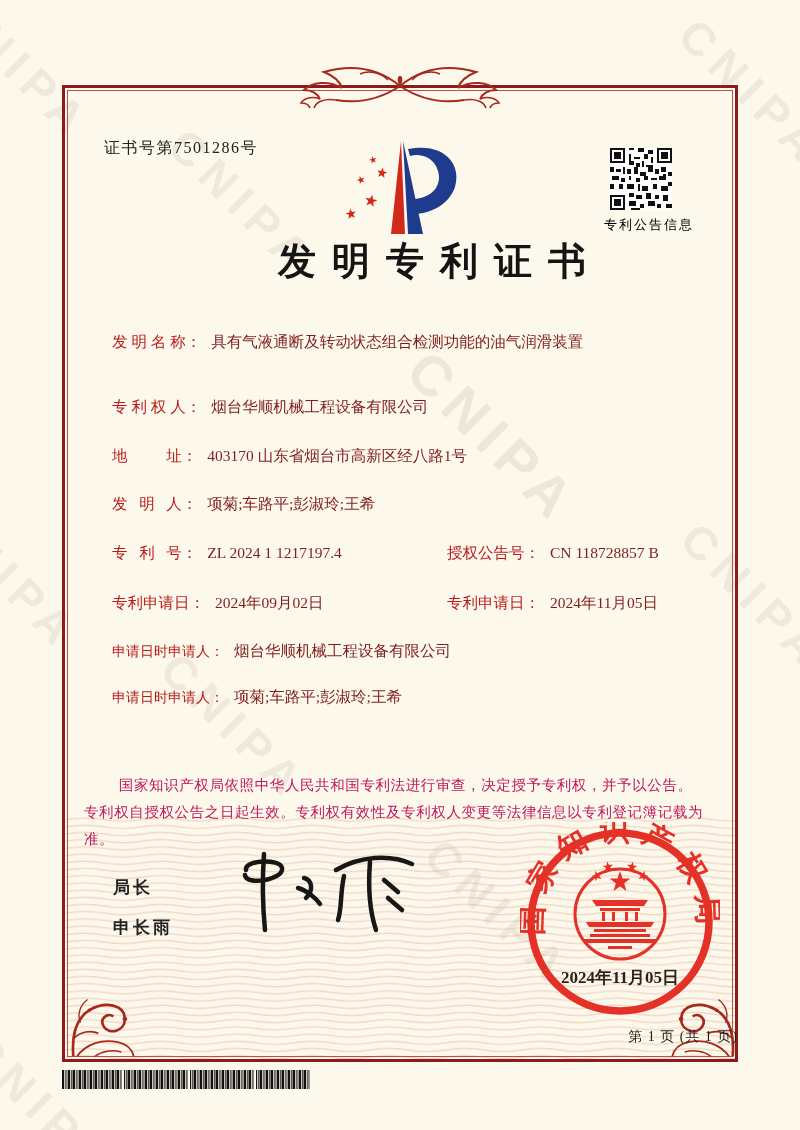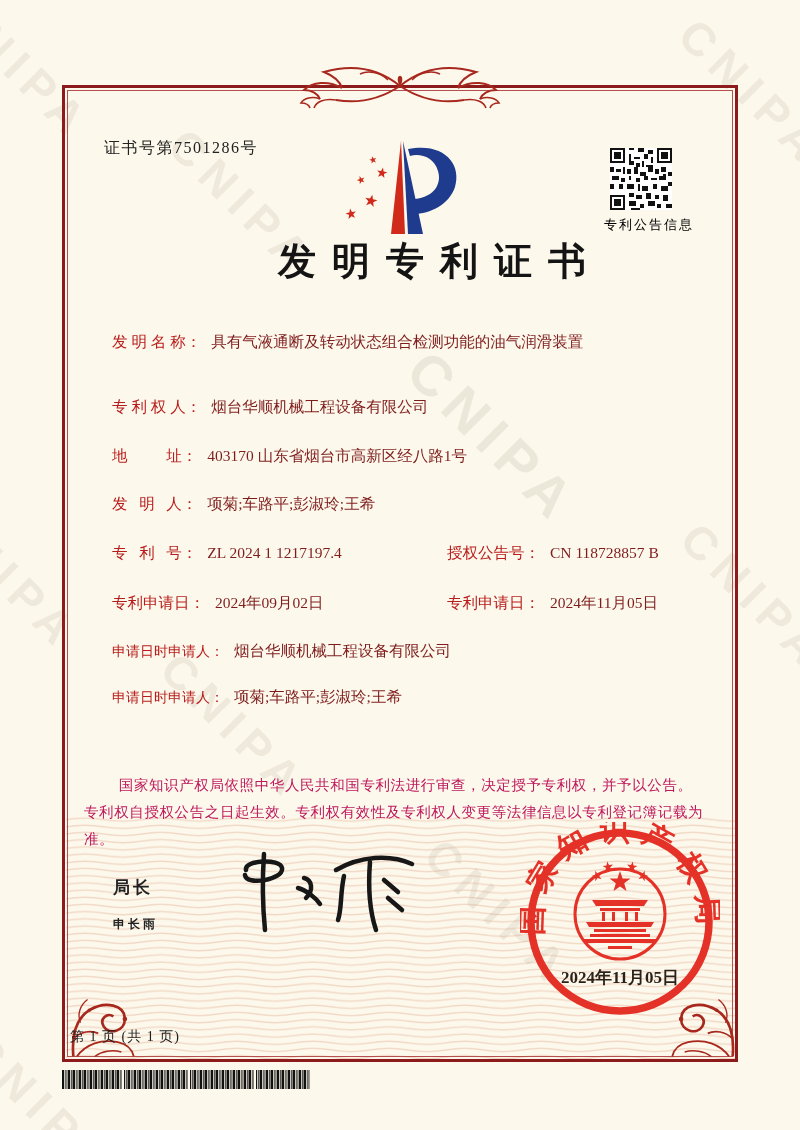--- a/index.html
+++ b/index.html
@@ -43,27 +43,27 @@
   .row{position:absolute;left:112px;z-index:4;font-size:15.5px;color:#2b2b2b;}
   .lbl{white-space:pre;color:#b91c1c;}
   .val{margin-left:10px;color:#7f1d1d;}
   .col2{position:absolute;left:295px;top:0;white-space:nowrap;margin-left:40px;}
   
   .legal{left:84px;top:764px;width:642px;z-index:4;font-size:14.5px;line-height:27px;color:#be185d;letter-spacing:0.6px;margin-top:8px;}
   .legal .l1{text-indent:2.4em;}
   
   .signer-title{left:113px;top:876px;font-size:17px;letter-spacing:3px;font-weight:600;
      font-family:"Liberation Sans","DejaVu Sans",sans-serif;color:#222;z-index:4;}
-  .signer-name{left:113px;top:916px;font-size:12px;letter-spacing:3px;font-weight:600;
+  .signer-name{left:113px;top:916px;font-size:17px;letter-spacing:3px;font-weight:600;
      font-family:"Liberation Sans","DejaVu Sans",sans-serif;color:#222;z-index:4;}
   .signature{left:232px;top:842px;z-index:4;}
   
   .seal{left:520px;top:822px;z-index:5;opacity:0.95;}
   
-  .page-no{left:70px;top:1028px;width:668px;text-align:left;font-size:14px;color:#1d1d1d;z-index:4;letter-spacing:1px;}
+  .page-no{left:70px;top:1028px;width:668px;text-align:right;font-size:14px;color:#1d1d1d;z-index:4;letter-spacing:1px;}
   .barcode{left:62px;top:1070px;z-index:4;}
   
   .orn-top{left:280px;top:56px;z-index:3;}
   .orn-bl{left:68px;top:980px;z-index:3;}
   .orn-br{left:658px;top:980px;z-index:3;transform:scaleX(-1);}
 </style>
 </head>
 <body>
 
 <svg width="0" height="0" style="position:absolute" aria-hidden="true">

